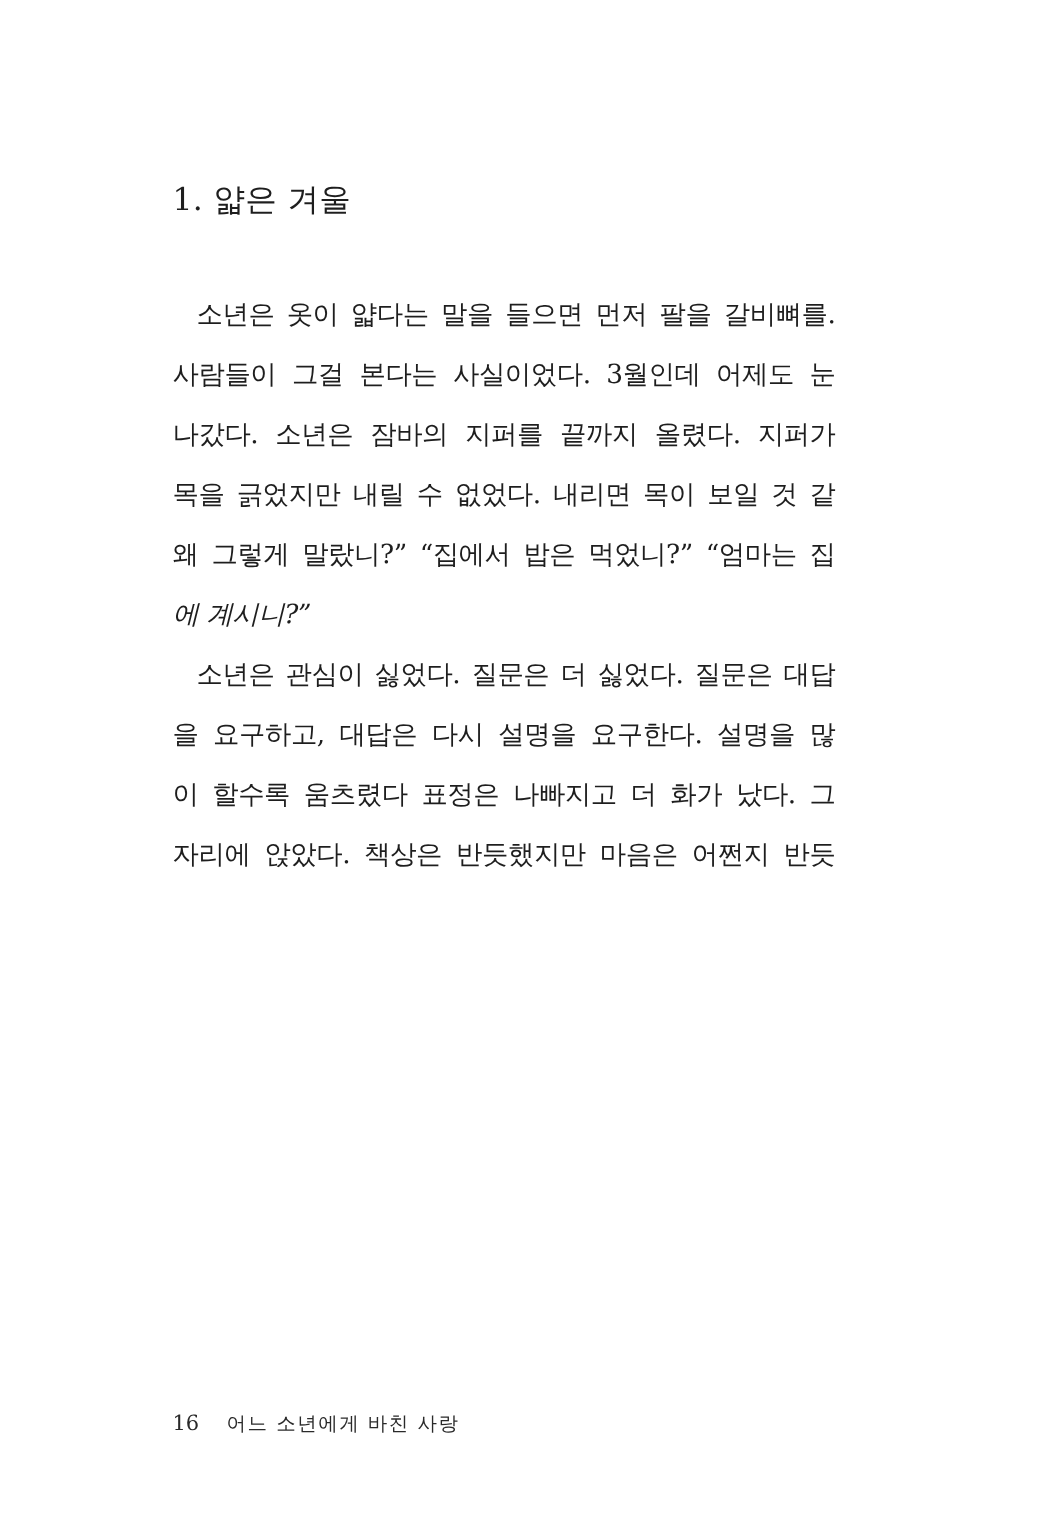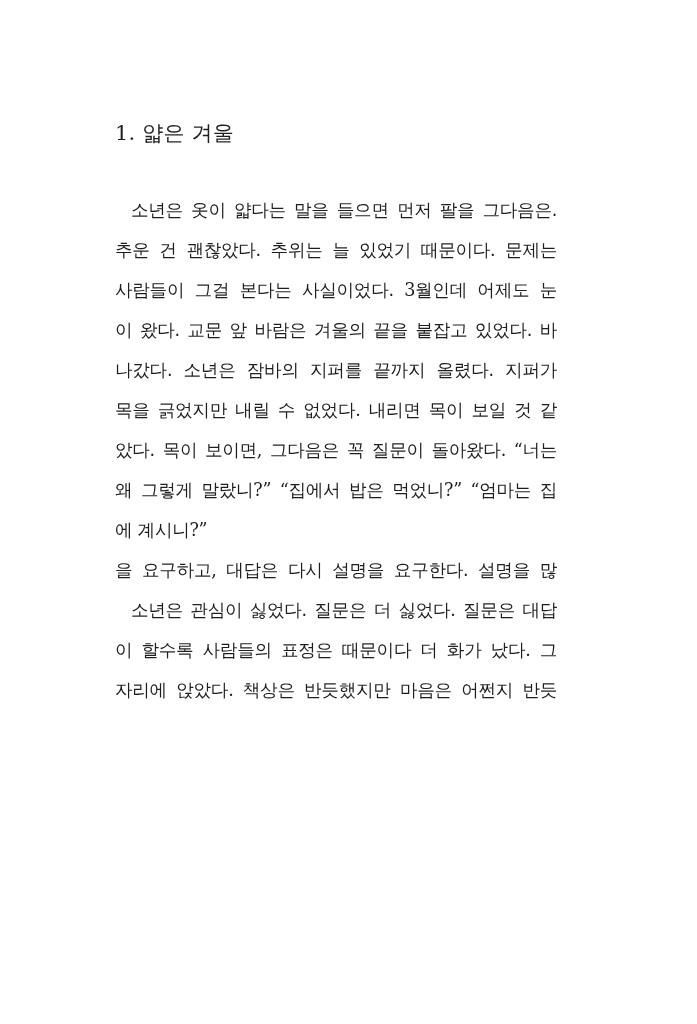--- a/index.html
+++ b/index.html
@@ -39,20 +39,21 @@
       width: 442px;
     }
     .line {
       display: block;
       white-space: nowrap;
       text-align: justify;
       text-align-last: justify;
     }
     .line.last {
       text-align-last: left;
+      font-style: italic;
     }
     .line.first {
       padding-left: 16px;
     }
     .footer {
       position: absolute;
       left: 115px;
       top: 938px;
       font-family: "DejaVu Sans", "Liberation Sans", sans-serif;
       font-size: 13px;
@@ -72,43 +73,44 @@
 </head>
 <body>
 
 <div class="page">
 
   <h1 class="chapter-title">1. 얇은 겨울</h1>
 
   <div class="body-text">
 
     <div class="paragraph-block">
-      <span class="line first">소년은 옷이 얇다는 말을 들으면 먼저 팔을 그다음은.</span>
-      <span class="line">추운 건 괜찮았다. 추위는 늘 있었기 때문이다. 문제는</span>
+      <span class="line first">소년은 옷이 얇다는 말을 들으면 먼저 팔을 갈비뼈를.</span>
       <span class="line">사람들이 그걸 본다는 사실이었다. 3월인데 어제도 눈</span>
-      <span class="line">이 왔다. 교문 앞 바람은 겨울의 끝을 붙잡고 있었다. 바</span>
       <span class="line">나갔다. 소년은 잠바의 지퍼를 끝까지 올렸다. 지퍼가</span>
       <span class="line">목을 긁었지만 내릴 수 없었다. 내리면 목이 보일 것 같</span>
-      <span class="line">았다. 목이 보이면, 그다음은 꼭 질문이 돌아왔다. “너는</span>
       <span class="line">왜 그렇게 말랐니?” “집에서 밥은 먹었니?” “엄마는 집</span>
       <span class="line last">에 계시니?”</span>
     </div>
 
     <div class="paragraph-block">
+      <span class="line first">소년은 관심이 싫었다. 질문은 더 싫었다. 질문은 대답</span>
       <span class="line">을 요구하고, 대답은 다시 설명을 요구한다. 설명을 많</span>
-      <span class="line first">소년은 관심이 싫었다. 질문은 더 싫었다. 질문은 대답</span>
-      <span class="line">이 할수록 사람들의 표정은 때문이다 더 화가 났다. 그</span>
+      <span class="line">이 할수록 움츠렸다 표정은 나빠지고 더 화가 났다. 그</span>
     </div>
 
     <div class="paragraph-block">
       <span class="line">자리에 앉았다. 책상은 반듯했지만 마음은 어쩐지 반듯</span>
     </div>
 
   </div>
 
+  <div class="footer">
+    <span class="page-number">16</span>
+    <span class="book-title">어느 소년에게 바친 사랑</span>
+  </div>
 
 </div>
 
 <style>
   .paragraph-block .line {
     font-size: 17.6px;
     line-height: 40px;
     height: 40px;
     letter-spacing: -0.3px;
     width: 442px;

